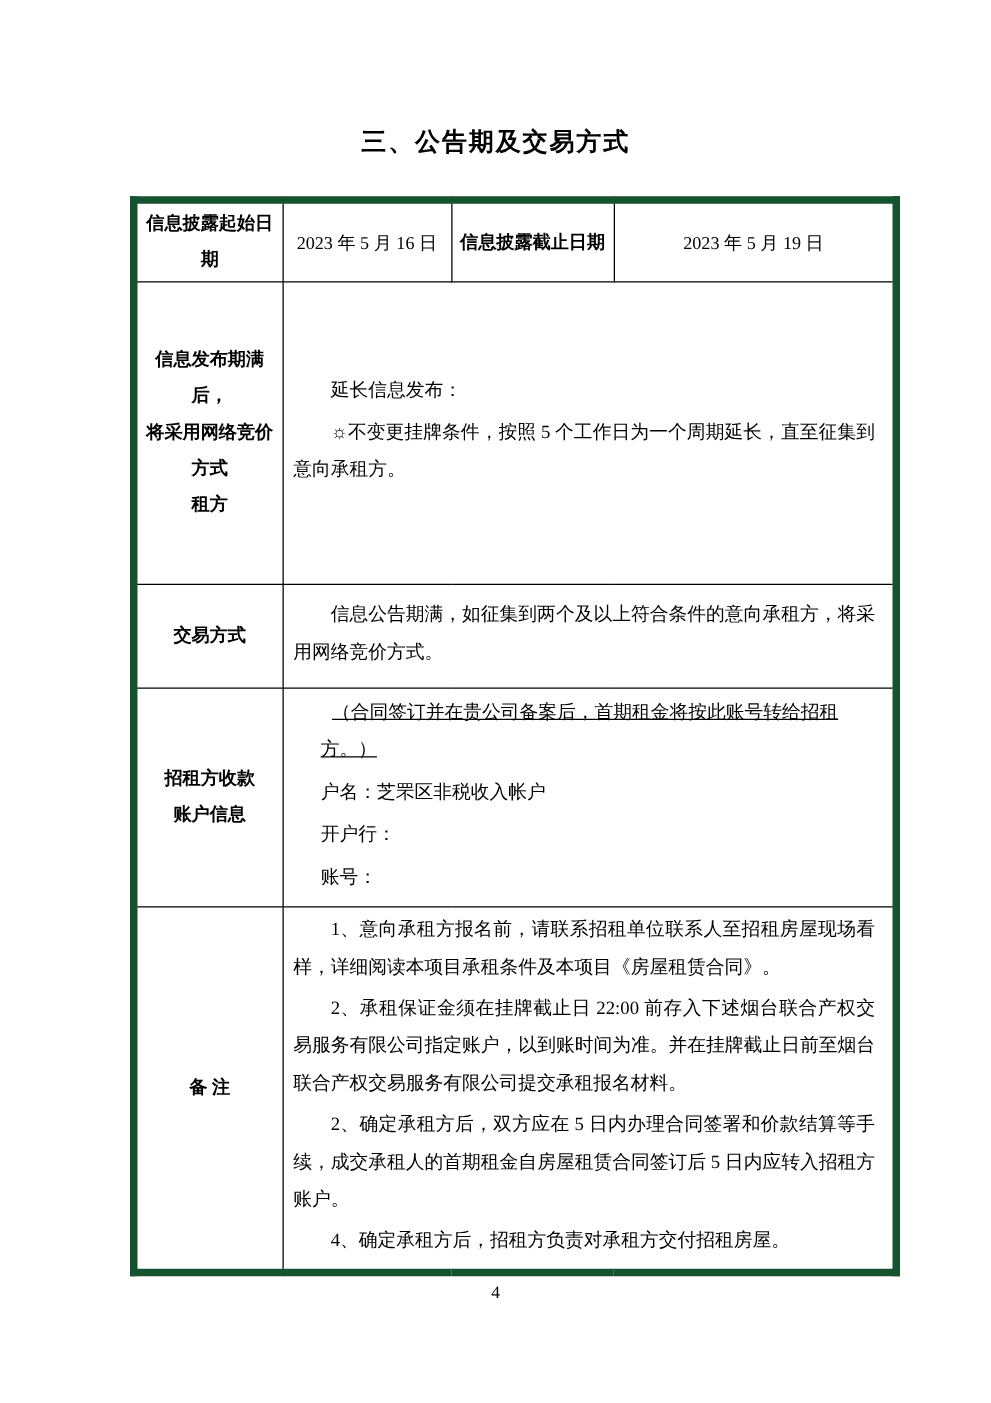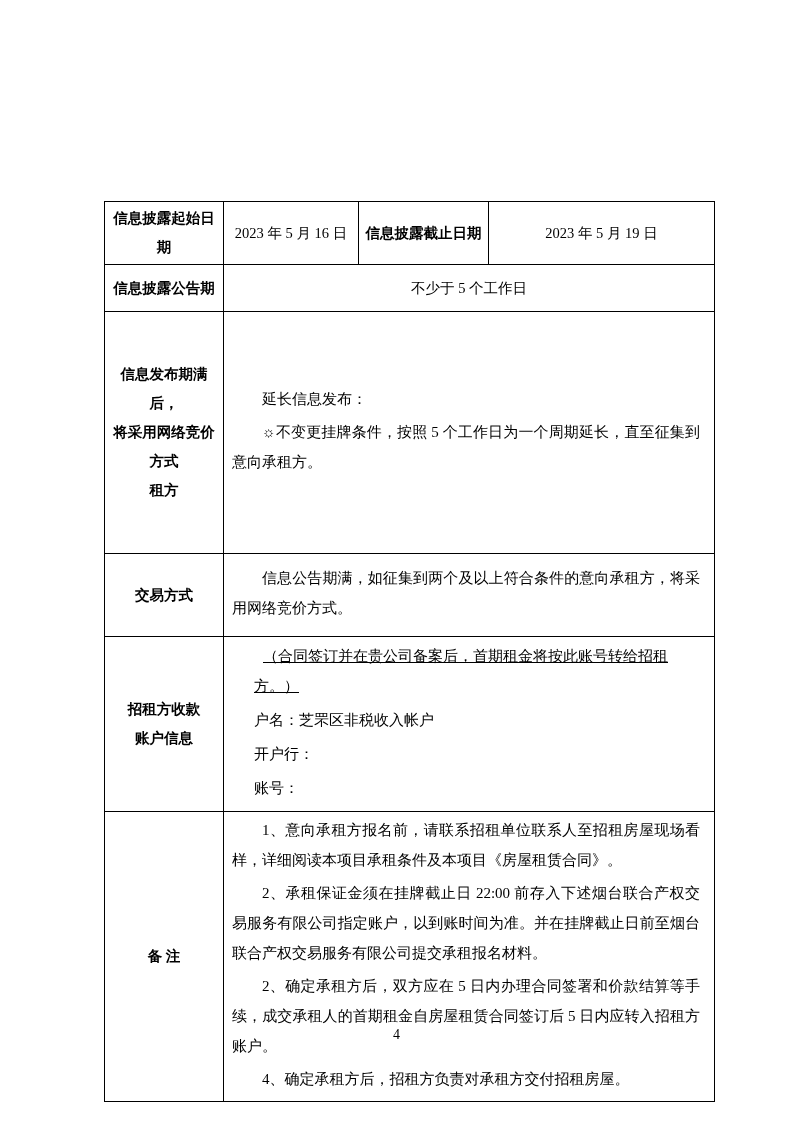--- a/index.html
+++ b/index.html
@@ -23,22 +23,21 @@
     font-weight: bold;
     letter-spacing: 1.5px;
   }
   table.main-table {
     position: absolute;
     left: 104px;
     top: 157px;
     width: 610px;
     border-collapse: collapse;
     table-layout: fixed;
-    border: 1px solid #14532d;
-    margin-top: 44px;
+    border: 6px solid #14532d;
   }
   table.main-table td {
     border: 1px solid #000;
     vertical-align: middle;
     overflow: hidden;
   }
   .lbl {
     font-weight: bold;
     text-align: center;
     font-size: 14.5px;
@@ -68,40 +67,37 @@
     width: 100%;
     text-align: center;
     font-size: 14px;
   }
 </style>
 </head>
 <body>
 
 <div class="page">
 
+  <div class="doc-title">三、公告期及交易方式</div>
 
   <table class="main-table">
     <colgroup>
       <col style="width:119px">
       <col style="width:135px">
       <col style="width:130px">
       <col style="width:226px">
     </colgroup>
     <tbody>
       <tr style="height:53px;">
         <td class="lbl">信息披露起始日期</td>
         <td class="val">2023 年 5 月 16 日</td>
         <td class="lbl">信息披露截止日期</td>
         <td class="val">2023 年 5 月 19 日</td>
       </tr>
 
-      <tr style="height:47px;">
-        <td class="lbl">信息披露公告期</td>
-        <td class="val" colspan="3">不少于 5 个工作日</td>
-      </tr>
 
       <tr style="height:242px;">
         <td class="lbl">
           <div>信息发布期满后，</div>
           <div>将采用网络竞价方式</div>
           <div>租方</div>
         </td>
         <td class="ct" colspan="3">
           <p class="indent">延长信息发布：</p>
           <p class="indent just"><span>☼</span><span>不变更挂牌条件，按照 5 个工作日为一个周期延长，直至征集到意向承租方。</span></p>

